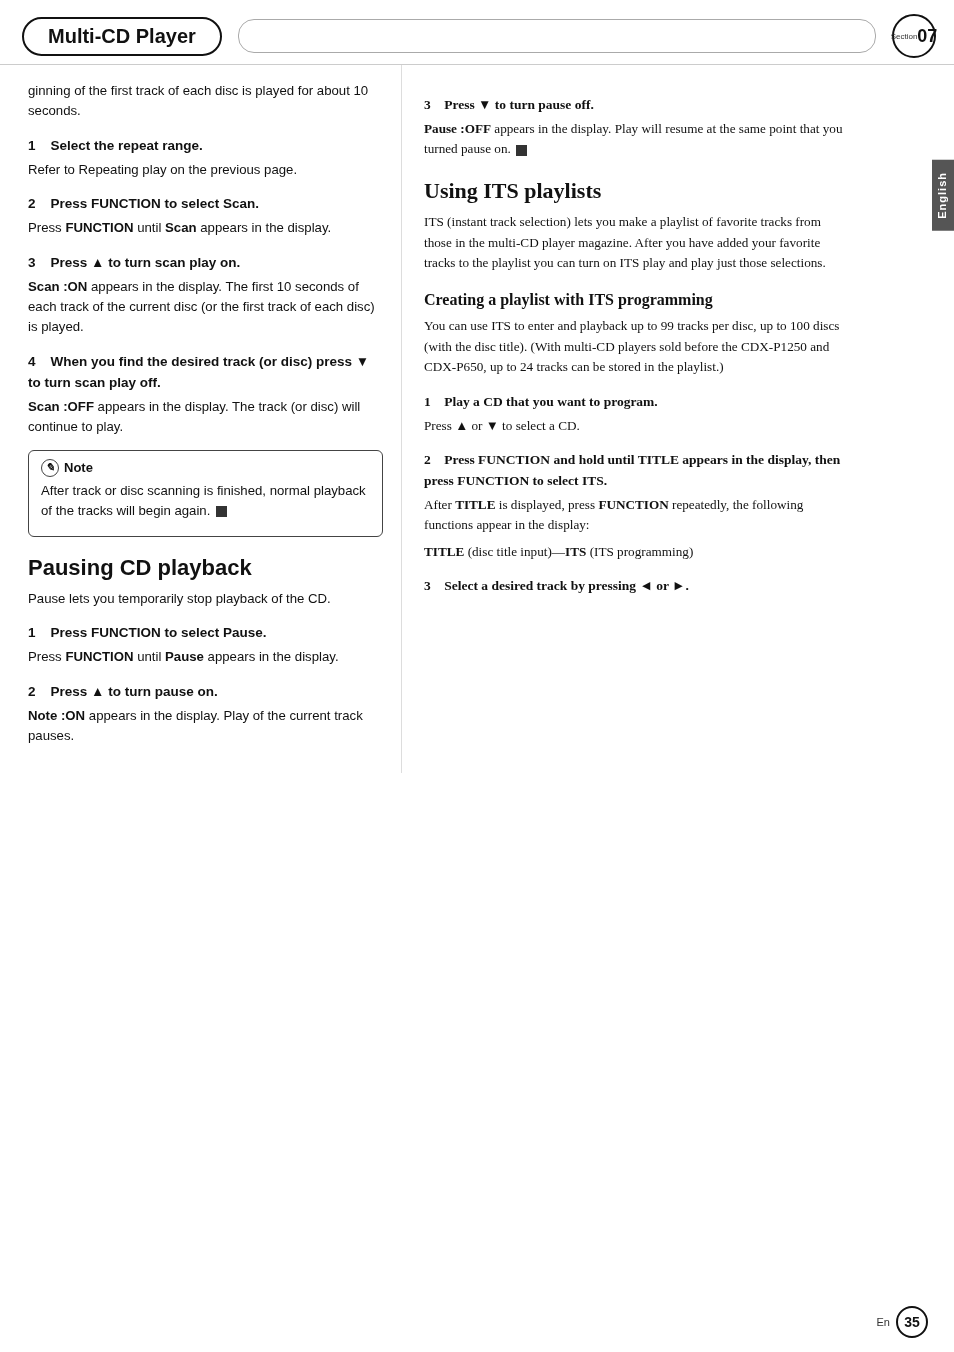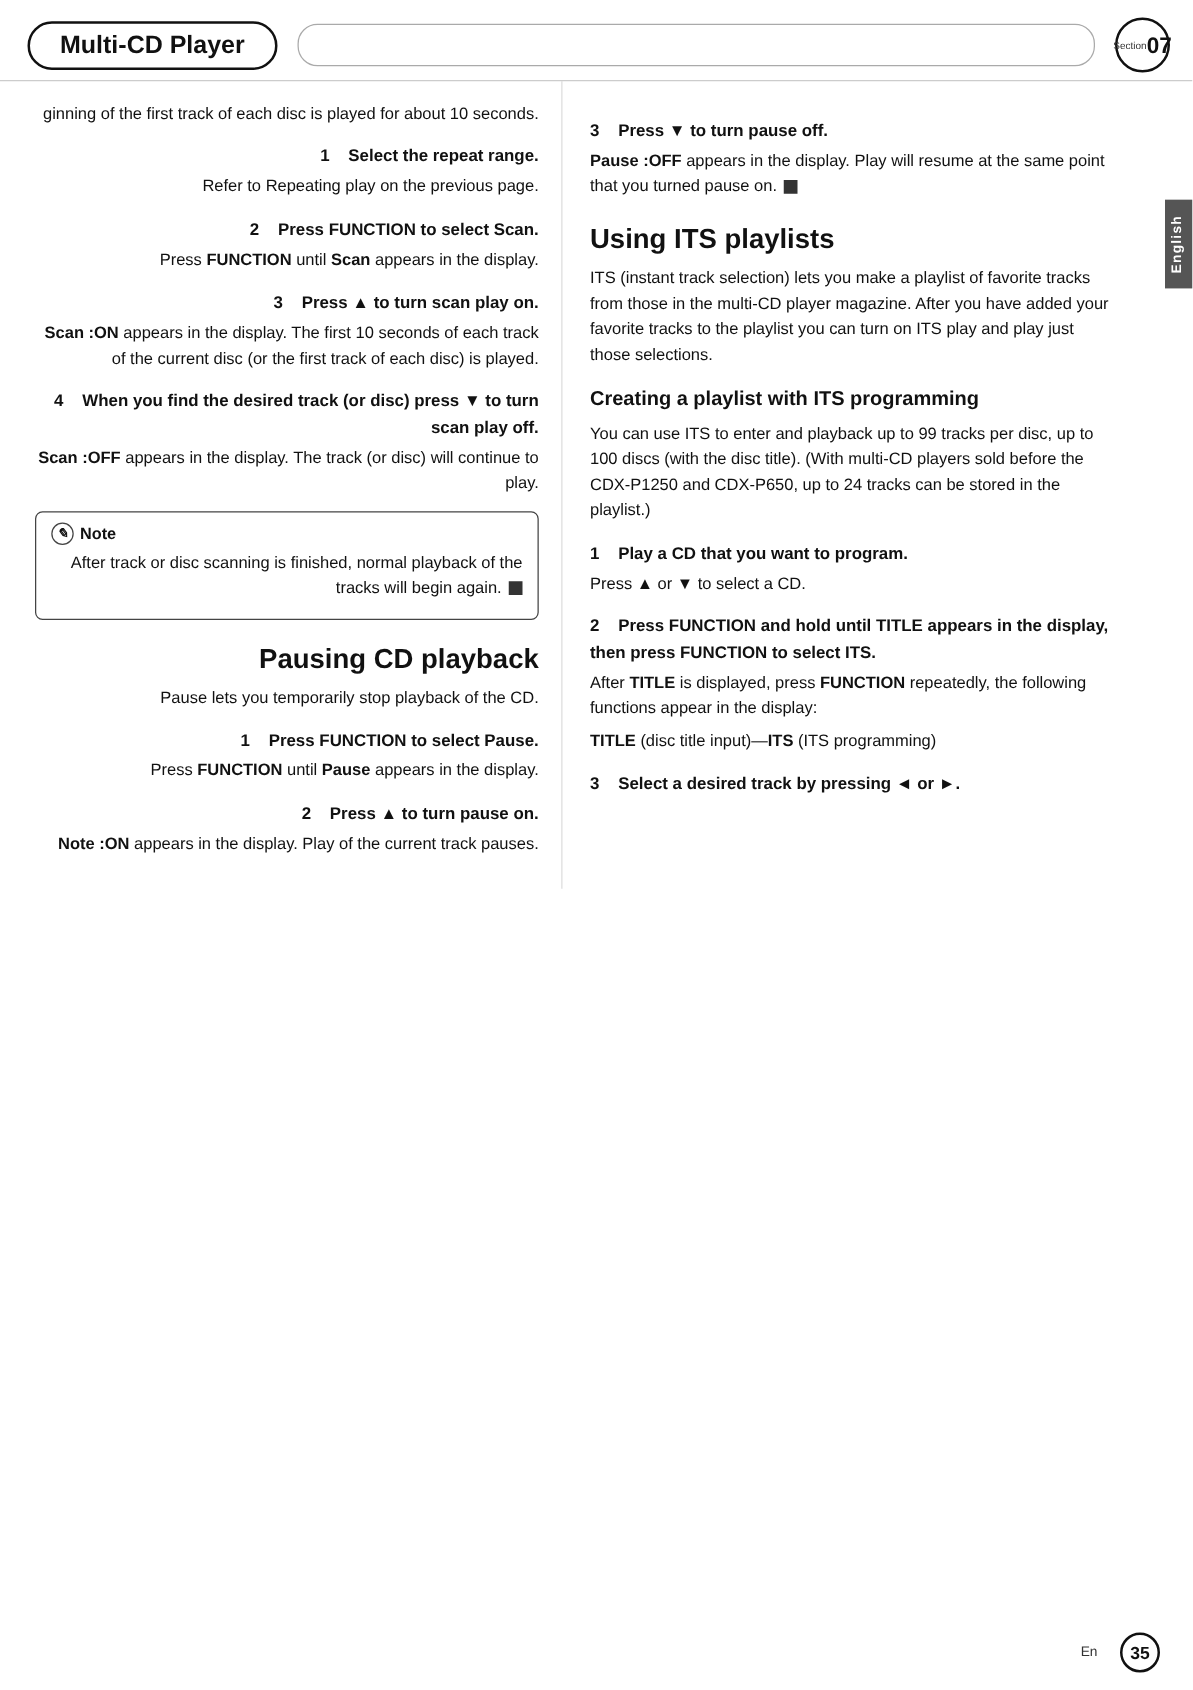--- a/index.html
+++ b/index.html
@@ -82,29 +82,29 @@
       z-index: 10;
     }
 
     
     .content {
       display: flex;
       padding: 0;
     }
 
     .left-col {
-      width: 450px;
+      width: 402px;
       padding: 16px 18px 20px 28px;
       border-right: 1px solid #ddd;
-      text-align: right;
     }
 
     .right-col {
       width: 484px;
       padding: 16px 40px 20px 22px;
+      font-family: Liberation Serif, serif;
     }
 
     
     .section-heading {
       font-weight: bold;
       font-size: 13.5px;
       margin-top: 14px;
       margin-bottom: 3px;
     }
 
@@ -167,21 +167,21 @@
       line-height: 1.3;
     }
 
     
     .footer {
       position: absolute;
       bottom: 14px;
       right: 26px;
       display: flex;
       align-items: center;
-      gap: 18px;
+      gap: 6px;
       font-size: 12px;
     }
 
     .footer-en {
       font-size: 11px;
       color: #333;
     }
 
     .footer-page {
       border: 2px solid #111;

